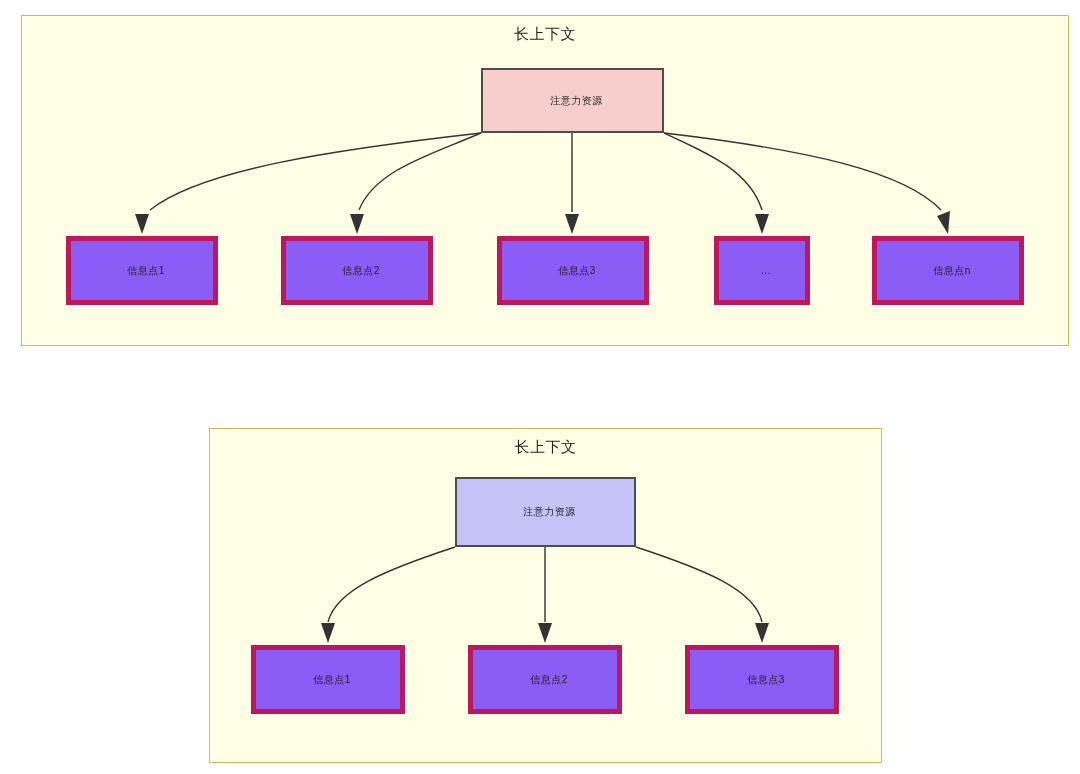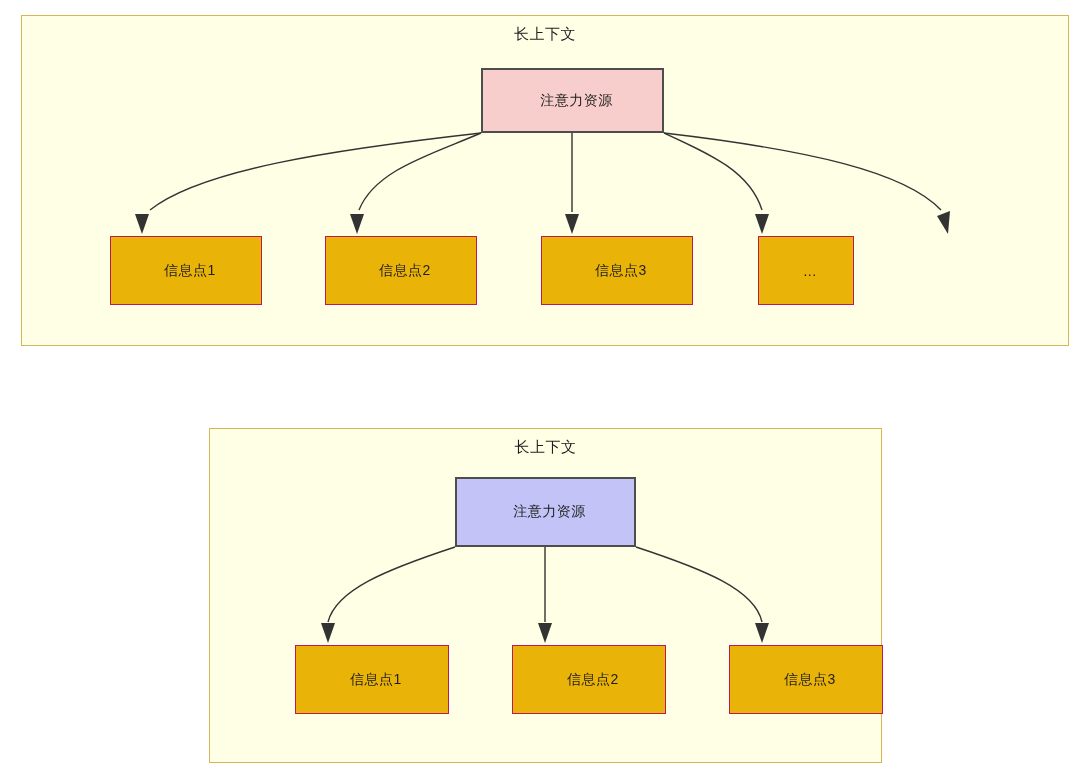--- a/index.html
+++ b/index.html
@@ -34,38 +34,37 @@
     white-space:nowrap;
   }
 
   
   .node{
     position:absolute;
     box-sizing:border-box;
     display:flex;
     align-items:center;
     justify-content:center;
-    font-size:14px;
+    font-size:10px;
     color:#1f1f1f;
     letter-spacing:.5px;
     white-space:nowrap;
     padding-left:8px;
   }
   .node.root-red{
     background:#f8cecc;
     border:2px solid #4d4d4d;
   }
   .node.root-blue{
     background:#c3c3f7;
     border:2px solid #4d4d4d;
   }
   .node.leaf{
-    background:#eab308;
-    border:1px solid #be185d;
-    margin-left:44px;
+    background:#8b5cf6;
+    border:5px solid #be185d;
   }
 
   
   .edges{
     position:absolute;left:0;top:0;width:1080px;height:774px;
     pointer-events:none;
   }
   .edge{
     fill:none;
     stroke:#333333;
@@ -116,20 +115,21 @@
   <div class="node root-red" style="left:481px;top:68px;width:183px;height:65px;">注意力资源</div>
 
   <div class="node leaf" style="left:66px;top:236px;width:152px;height:69px;">信息点1</div>
 
   <div class="node leaf" style="left:281px;top:236px;width:152px;height:69px;">信息点2</div>
 
   <div class="node leaf" style="left:497px;top:236px;width:152px;height:69px;">信息点3</div>
 
   <div class="node leaf" style="left:714px;top:236px;width:96px;height:69px;">...</div>
 
+  <div class="node leaf" style="left:872px;top:236px;width:152px;height:69px;">信息点n</div>
 
   <div class="node root-blue" style="left:455px;top:477px;width:181px;height:70px;">注意力资源</div>
 
   <div class="node leaf" style="left:251px;top:645px;width:154px;height:69px;">信息点1</div>
 
   <div class="node leaf" style="left:468px;top:645px;width:154px;height:69px;">信息点2</div>
 
   <div class="node leaf" style="left:685px;top:645px;width:154px;height:69px;">信息点3</div>
 
 </div>

